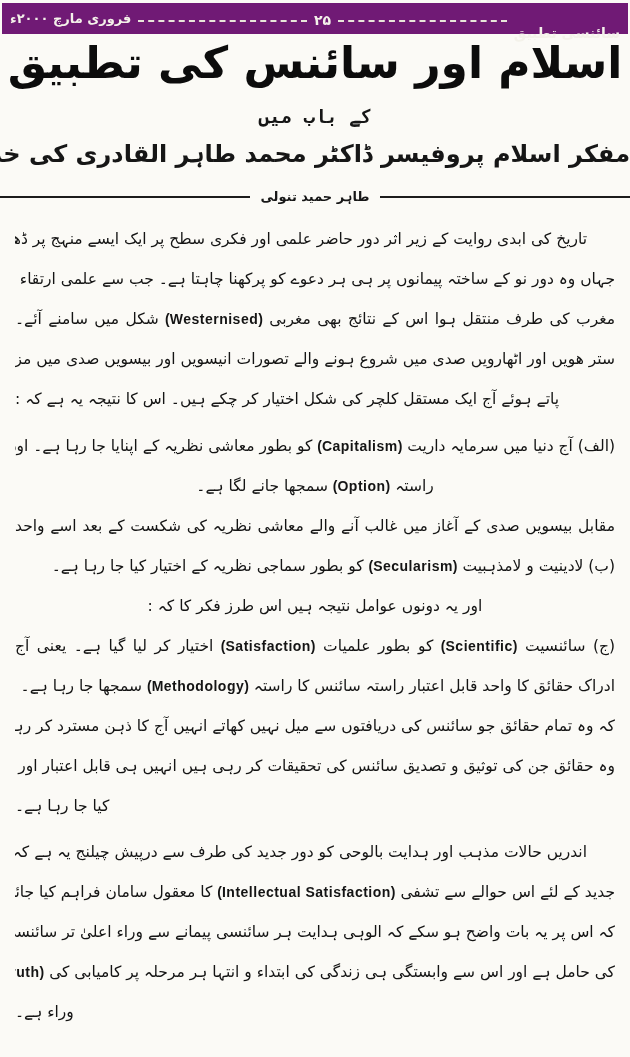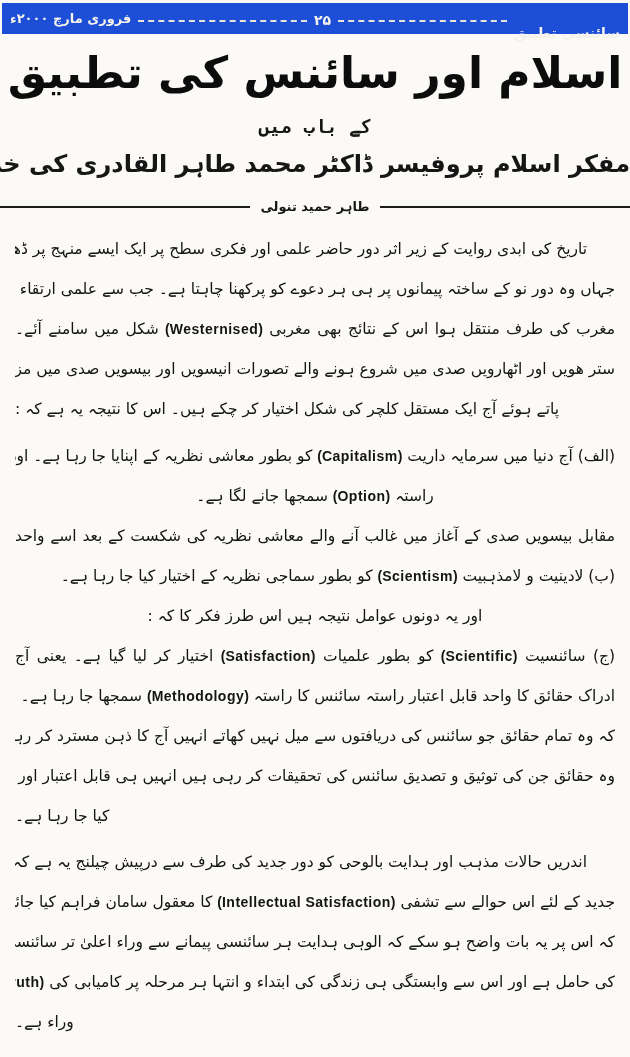--- a/index.html
+++ b/index.html
@@ -3,31 +3,31 @@
 <meta charset="utf-8">
 <style>
   html,body{margin:0;padding:0;background:#777;}
   .page{
     position:relative; width:630px; height:1057px; margin:0 auto;
     background:#fbfaf6; color:#161616; overflow:hidden;
     font-family:"DejaVu Sans", sans-serif;
   }
   
   .hdr{
-    margin:3px 2px 0 2px; height:31px; background:#1d4ed8; color:#f4f2ea;
+    margin:3px 2px 0 2px; height:31px; background:#701a75; color:#f4f2ea;
     display:flex; align-items:center; padding:0 8px; box-sizing:border-box;
     font-size:13px; font-weight:bold;
   }
   .hdr .dash{flex:1; height:0; border-top:2px dashed #e8e6da; margin:4px 7px 0 7px;}
   .hdr .side{white-space:nowrap;}
   .hdr .pg{font-size:14px; letter-spacing:1px; margin-top:2px;}
   .hdr .rt{font-size:14px; margin-bottom:4px;margin-top:32px;}
   
   .title-main{
-    margin-top:10px; text-align:center; direction:rtl;
+    text-align:center; direction:rtl;
     font-size:44px; line-height:58px; font-weight:bold; color:#0c0c0c;
     white-space:nowrap; overflow:hidden;
   }
   .title-sub1{
     text-align:center; direction:rtl; font-size:19px; line-height:26px;
     font-weight:bold; margin-top:13px;font-family:Liberation Mono, monospace;
   }
   .title-sub2{
     text-align:center; direction:rtl; font-size:24px; line-height:38px;
     font-weight:bold; margin-top:4px; white-space:nowrap; overflow:hidden;
@@ -83,21 +83,21 @@
 
   <div class="body">
       <div class="line justify" dir="rtl" style="padding-right: 28px;">تاریخ کی ابدی روایت کے زیر اثر دور حاضر علمی اور فکری سطح پر ایک ایسے منہج پر ڈھل چکا ہے</div>
       <div class="line justify" dir="rtl">جہاں وہ دور نو کے ساختہ پیمانوں پر ہی ہر دعوے کو پرکھنا چاہتا ہے۔ جب سے علمی ارتقاء کا بہاؤ مشرق سے</div>
       <div class="line justify" dir="rtl">مغرب کی طرف منتقل ہوا اس کے نتائج بھی مغربی <b class="en">(Westernised)</b> شکل میں سامنے آئے۔</div>
       <div class="line justify" dir="rtl">ستر ھویں اور اٹھارویں صدی میں شروع ہونے والے تصورات انیسویں اور بیسویں صدی میں مزید ترقی</div>
       <div class="line left" dir="rtl">پاتے ہوئے آج ایک مستقل کلچر کی شکل اختیار کر چکے ہیں۔ اس کا نتیجہ یہ ہے کہ :</div>
       <div class="line justify" dir="rtl" style="margin-top: 7px;">(الف) آج دنیا میں سرمایہ داریت <b class="en">(Capitalism)</b> کو بطور معاشی نظریہ کے اپنایا جا رہا ہے۔ اور اس کے</div>
       <div class="line center" dir="rtl">راستہ <b class="en">(Option)</b> سمجھا جانے لگا ہے۔</div>
       <div class="line justify" dir="rtl">مقابل بیسویں صدی کے آغاز میں غالب آنے والے معاشی نظریہ کی شکست کے بعد اسے واحد</div>
-      <div class="line right" dir="rtl">(ب) لادینیت و لامذہبیت <b class="en">(Scientism)</b> کو بطور سماجی نظریہ کے اختیار کیا جا رہا ہے۔</div>
+      <div class="line right" dir="rtl">(ب) لادینیت و لامذہبیت <b class="en">(Secularism)</b> کو بطور سماجی نظریہ کے اختیار کیا جا رہا ہے۔</div>
       <div class="line center" dir="rtl">اور یہ دونوں عوامل نتیجہ ہیں اس طرز فکر کا کہ :</div>
       <div class="line justify" dir="rtl">(ج) سائنسیت <b class="en">(Scientific)</b> کو بطور علمیات <b class="en">(Satisfaction)</b> اختیار کر لیا گیا ہے۔ یعنی آج</div>
       <div class="line justify" dir="rtl">ادراک حقائق کا واحد قابل اعتبار راستہ سائنس کا راستہ <b class="en">(Methodology)</b> سمجھا جا رہا ہے۔ نتیجہ یہ ہے</div>
       <div class="line justify" dir="rtl">کہ وہ تمام حقائق جو سائنس کی دریافتوں سے میل نہیں کھاتے انہیں آج کا ذہن مسترد کر رہا ہے۔ اسی طرح</div>
       <div class="line justify" dir="rtl">وہ حقائق جن کی توثیق و تصدیق سائنس کی تحقیقات کر رہی ہیں انہیں ہی قابل اعتبار اور علمی دریافتیں تصور</div>
       <div class="line left" dir="rtl">کیا جا رہا ہے۔</div>
       <div class="line justify" dir="rtl" style="padding-right: 28px; margin-top: 6px;">اندریں حالات مذہب اور ہدایت بالوحی کو دور جدید کی طرف سے درپیش چیلنج یہ ہے کہ ذہن</div>
       <div class="line justify" dir="rtl">جدید کے لئے اس حوالے سے تشفی <b class="en">(Intellectual Satisfaction)</b> کا معقول سامان فراہم کیا جائے</div>
       <div class="line justify" dir="rtl">کہ اس پر یہ بات واضح ہو سکے کہ الوہی ہدایت ہر سائنسی پیمانے سے وراء اعلیٰ تر سائنسی صداقت</div>
       <div class="line justify" dir="rtl">کی حامل ہے اور اس سے وابستگی ہی زندگی کی ابتداء و انتہا ہر مرحلہ پر کامیابی کی <b class="en">(Scientific Truth)</b></div>

